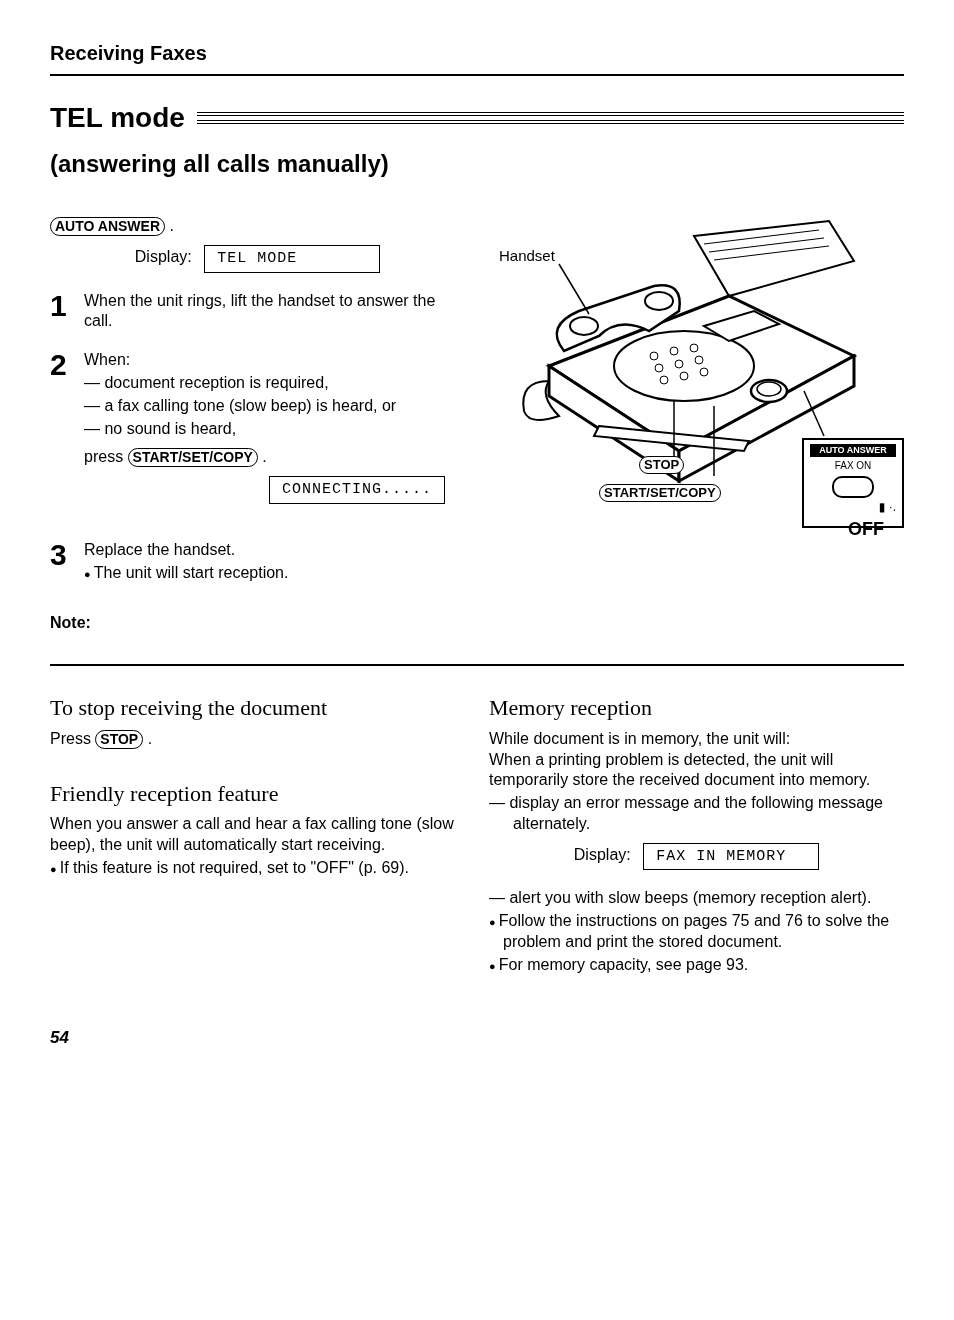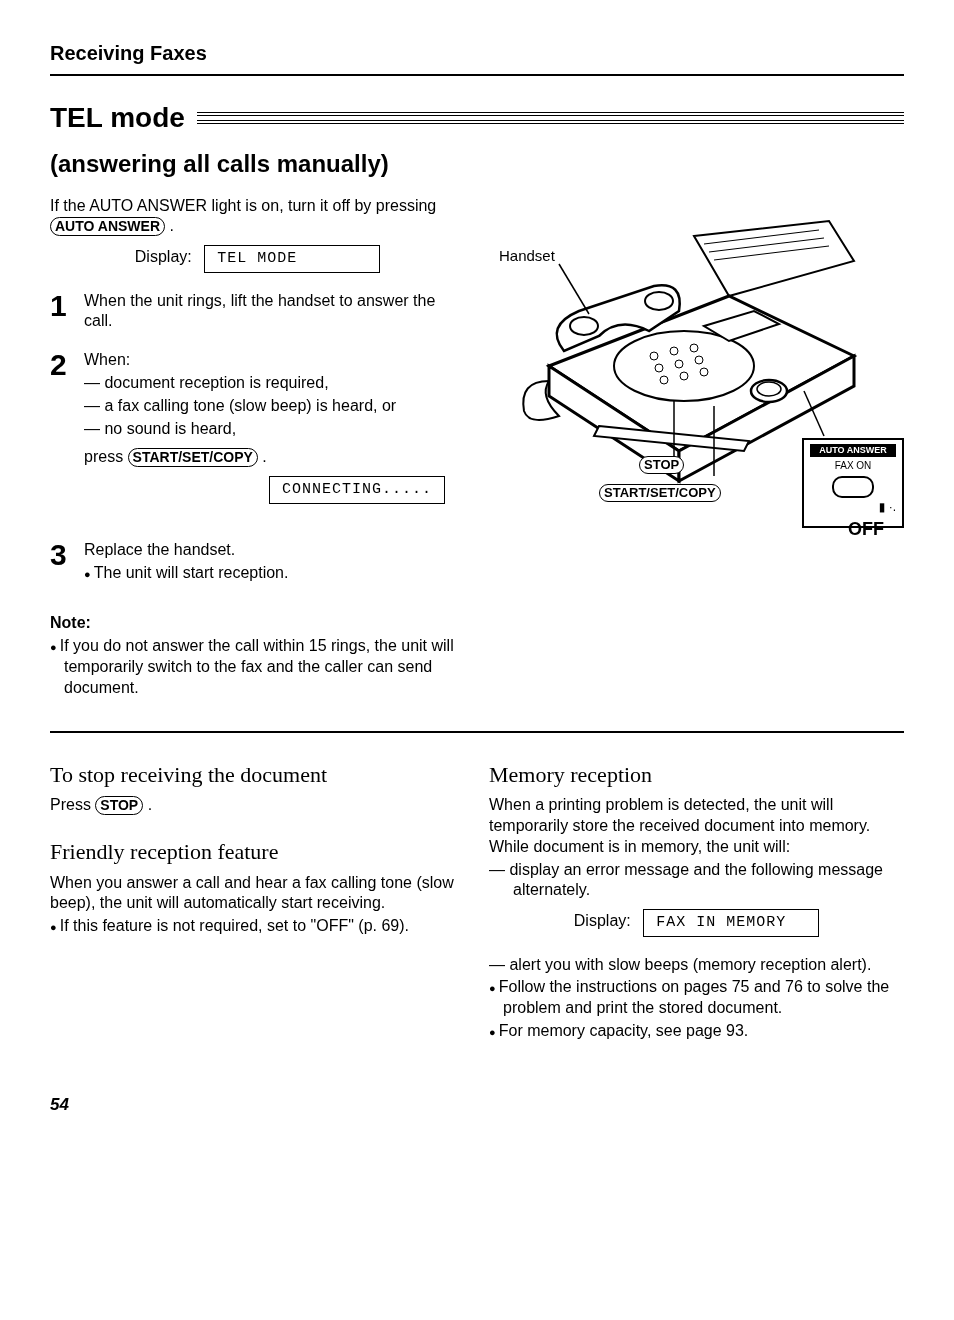--- a/index.html
+++ b/index.html
@@ -172,21 +172,21 @@
   <h2 class="mode-title">TEL mode</h2>
   <div class="double-rule"></div>
 </div>
 
 <h3 class="subtitle">(answering all calls manually)</h3>
 
 <div class="two-col">
   <div class="left-col">
 
     <div>
-      <span>If the AUTO ANSWER light is on, turn it off by pressing</span><br>
+      <br>
       <span class="button-label">AUTO ANSWER</span> .
     </div>
 
     <div class="display-row">
       <span class="display-label">Display:</span>
       <span class="display-box">TEL MODE</span>
     </div>
 
     <div class="step">
       <div class="step-num">1</div>
@@ -212,21 +212,20 @@
 
     <div class="step">
       <div class="step-num">3</div>
       <div class="step-body">
         <div>Replace the handset.</div>
         <div class="bullet-line">The unit will start reception.</div>
       </div>
     </div>
 
     <div class="note-heading">Note:</div>
-    <div class="bullet-line">If you do not answer the call within 15 rings, the unit will temporarily switch to the fax and the caller can send document.</div>
 
   </div>
 
   <div class="right-col">
     <div class="fax-figure">
 
       <span class="callout-text" style="position:absolute;top:30px;left:10px">Handset</span>
 
       <svg class="fax-svg" width="400" height="300" viewBox="0 0 400 300">
 
@@ -285,29 +284,29 @@
 <hr class="section-rule">
 
 <div class="two-col">
   <div class="left-col">
     <div class="sub-heading">To stop receiving the document</div>
     <div>
       <span>Press </span>
       <span class="button-label">STOP</span> .
     </div>
 
-    <div class="sub-heading" style="margin-top:22px">Friendly reception feature</div>
+    <div class="sub-heading" style="margin-top:30px">Friendly reception feature</div>
     <div>When you answer a call and hear a fax calling tone (slow beep), the unit will automatically start receiving.</div>
     <div class="bullet-line">If this feature is not required, set to "OFF" (p. 69).</div>
   </div>
 
   <div class="right-col">
     <div class="sub-heading">Memory reception</div>
+    <div>While document is in memory, the unit will:</div>
     <div>When a printing problem is detected, the unit will temporarily store the received document into memory.</div>
-    <div>While document is in memory, the unit will:</div>
     <div class="dash-line">— display an error message and the following message alternately.</div>
     <div class="display-row">
       <span class="display-label">Display:</span>
       <span class="display-box">FAX IN MEMORY</span>
     </div>
     <div class="dash-line">— alert you with slow beeps (memory reception alert).</div>
     <div class="bullet-line">Follow the instructions on pages 75 and 76 to solve the problem and print the stored document.</div>
     <div class="bullet-line">For memory capacity, see page 93.</div>
   </div>
 </div>

